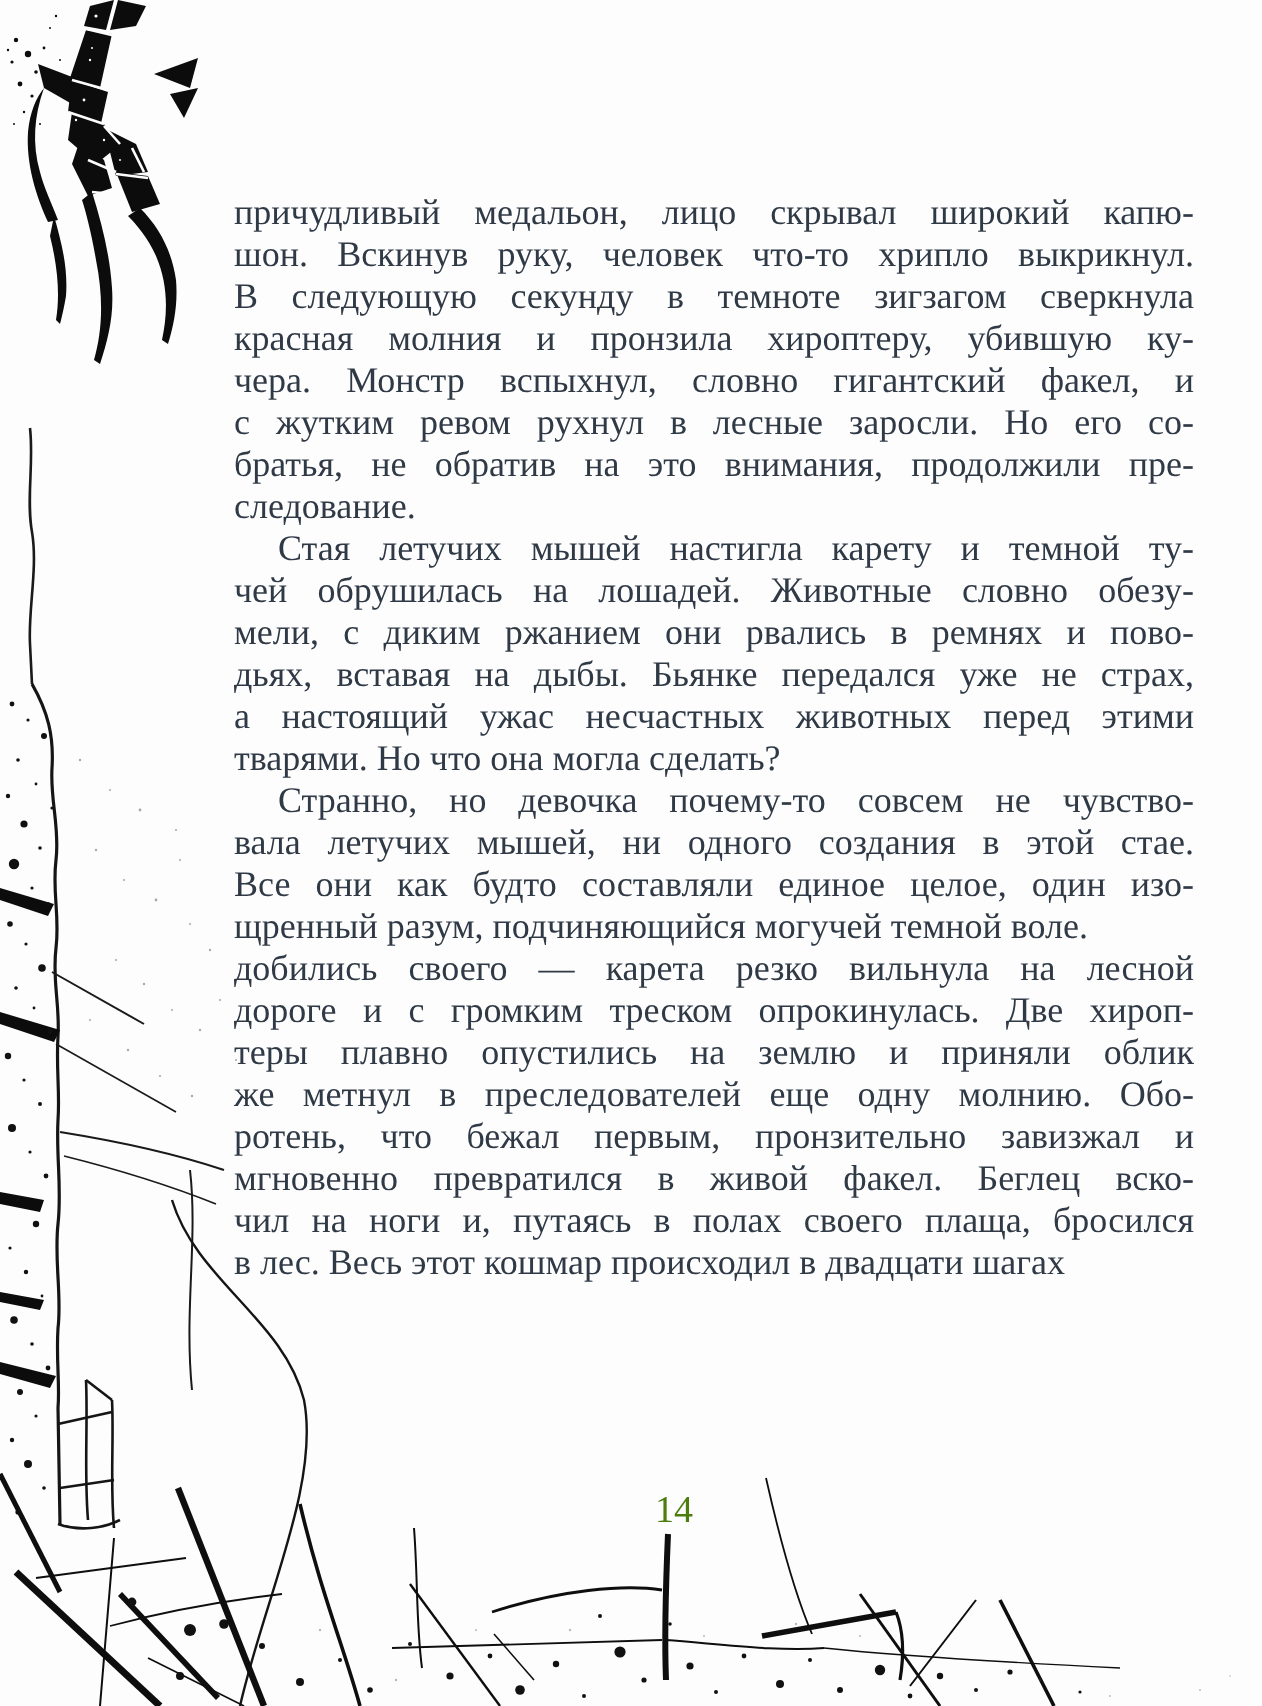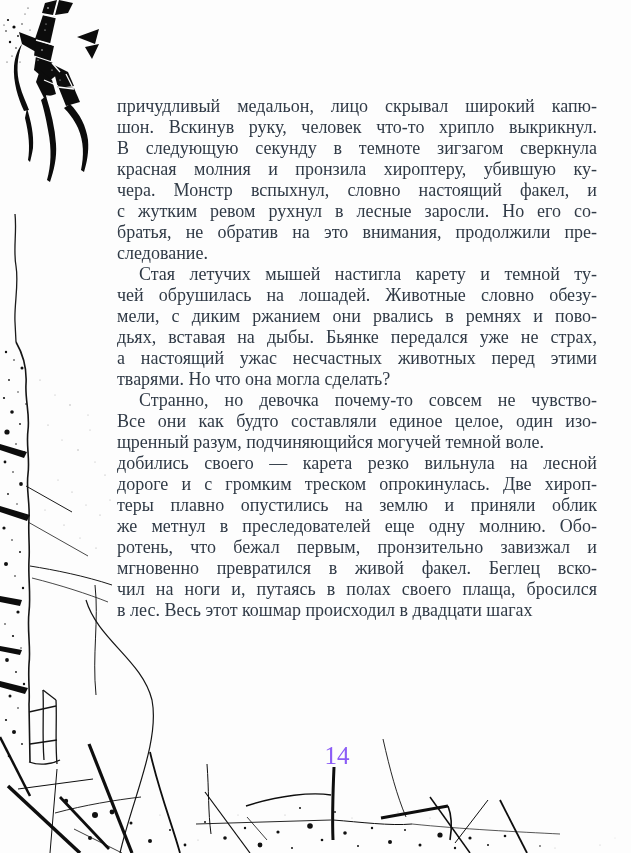--- a/index.html
+++ b/index.html
@@ -37,22 +37,22 @@
     overflow: visible;
   }
   .line.lastline { text-align-last: left; }
   .line.firstline { text-indent: 22px; }
   .page-number {
     position: absolute;
     left: 117px;
     top: 745px;
     width: 440px;
     text-align: center;
-    color: #8b5cf6;
-    font-size: 25px;
+    color: #4d7c0f;
+    font-size: 19px;
     line-height: 22px;
   }
 </style>
 </head>
 <body>
 
 <div class="page">
 
   <svg class="art-layer" viewBox="0 0 631 853" xmlns="http://www.w3.org/2000/svg">
 
@@ -286,35 +286,36 @@
       </g>
     </g>
   </svg>
 
   <main class="text-block">
       <div class="para">
         <div class="line">причудливый медальон, лицо скрывал широкий капю-</div>
         <div class="line">шон. Вскинув руку, человек что-то хрипло выкрикнул.</div>
         <div class="line">В следующую секунду в темноте зигзагом сверкнула</div>
         <div class="line">красная молния и пронзила хироптеру, убившую ку-</div>
-        <div class="line">чера. Монстр вспыхнул, словно настоящий факел, и</div>
+        <div class="line">чера. Монстр вспыхнул, словно гигантский факел, и</div>
         <div class="line">с жутким ревом рухнул в лесные заросли. Но его со-</div>
         <div class="line">братья, не обратив на это внимания, продолжили пре-</div>
         <div class="line lastline">следование.</div>
       </div>
       <div class="para">
         <div class="line firstline">Стая летучих мышей настигла карету и темной ту-</div>
         <div class="line">чей обрушилась на лошадей. Животные словно обезу-</div>
         <div class="line">мели, с диким ржанием они рвались в ремнях и пово-</div>
         <div class="line">дьях, вставая на дыбы. Бьянке передался уже не страх,</div>
         <div class="line">а настоящий ужас несчастных животных перед этими</div>
         <div class="line lastline">тварями. Но что она могла сделать?</div>
       </div>
       <div class="para">
         <div class="line firstline">Странно, но девочка почему-то совсем не чувство-</div>
+        <div class="line">вала летучих мышей, ни одного создания в этой стае.</div>
         <div class="line">Все они как будто составляли единое целое, один изо-</div>
         <div class="line lastline">щренный разум, подчиняющийся могучей темной воле.</div>
       </div>
       <div class="para">
         <div class="line">добились своего — карета резко вильнула на лесной</div>
         <div class="line">дороге и с громким треском опрокинулась. Две хироп-</div>
         <div class="line">теры плавно опустились на землю и приняли облик</div>
       </div>
       <div class="para">
         <div class="line">же метнул в преследователей еще одну молнию. Обо-</div>

